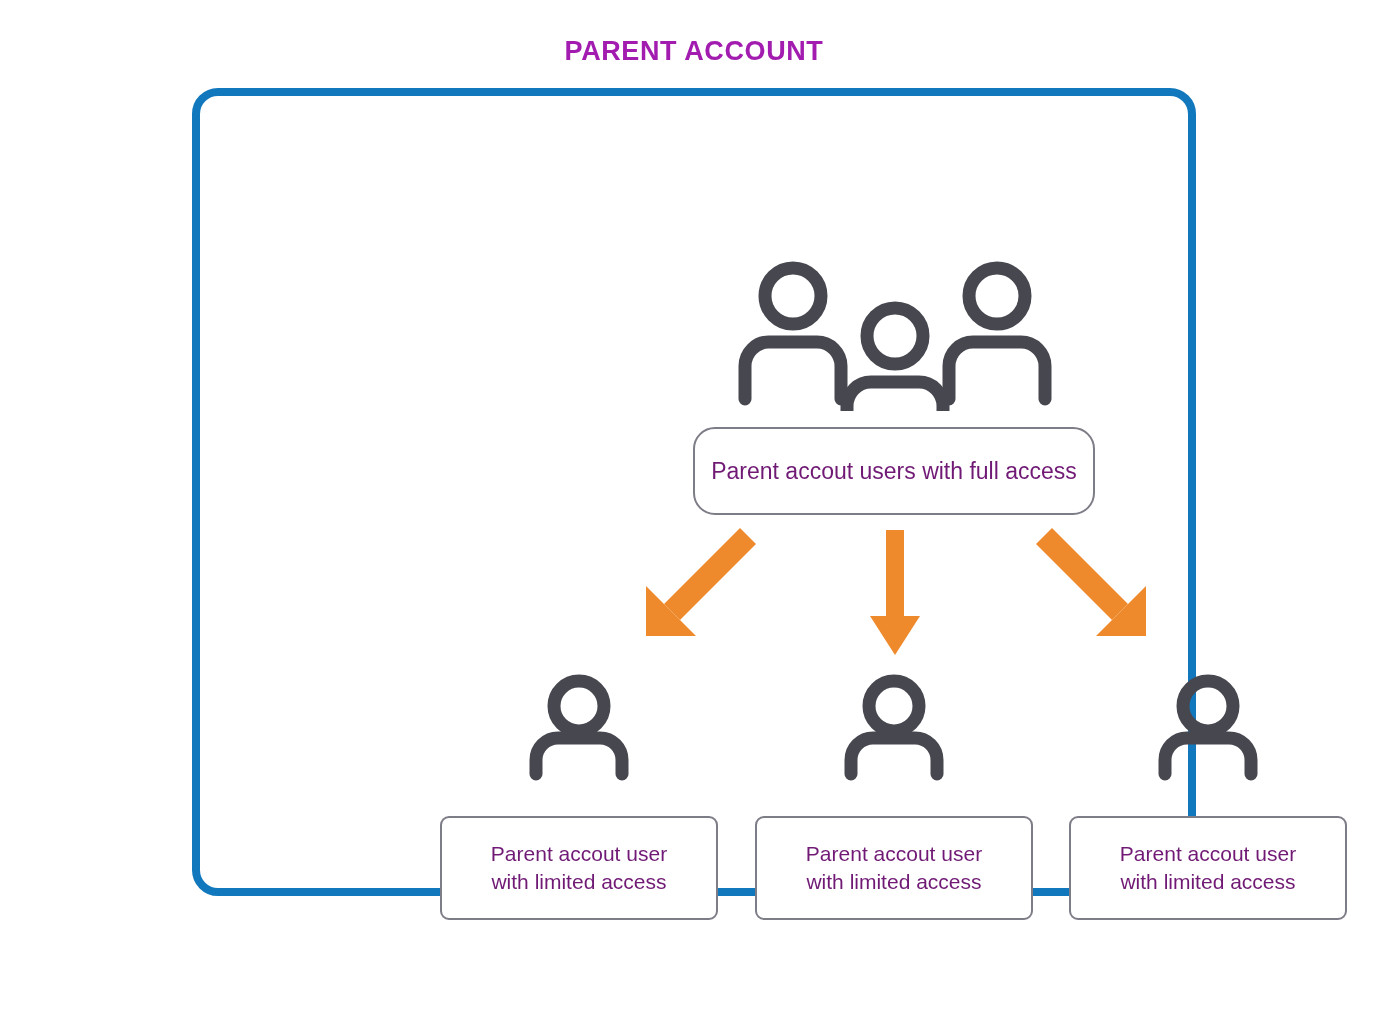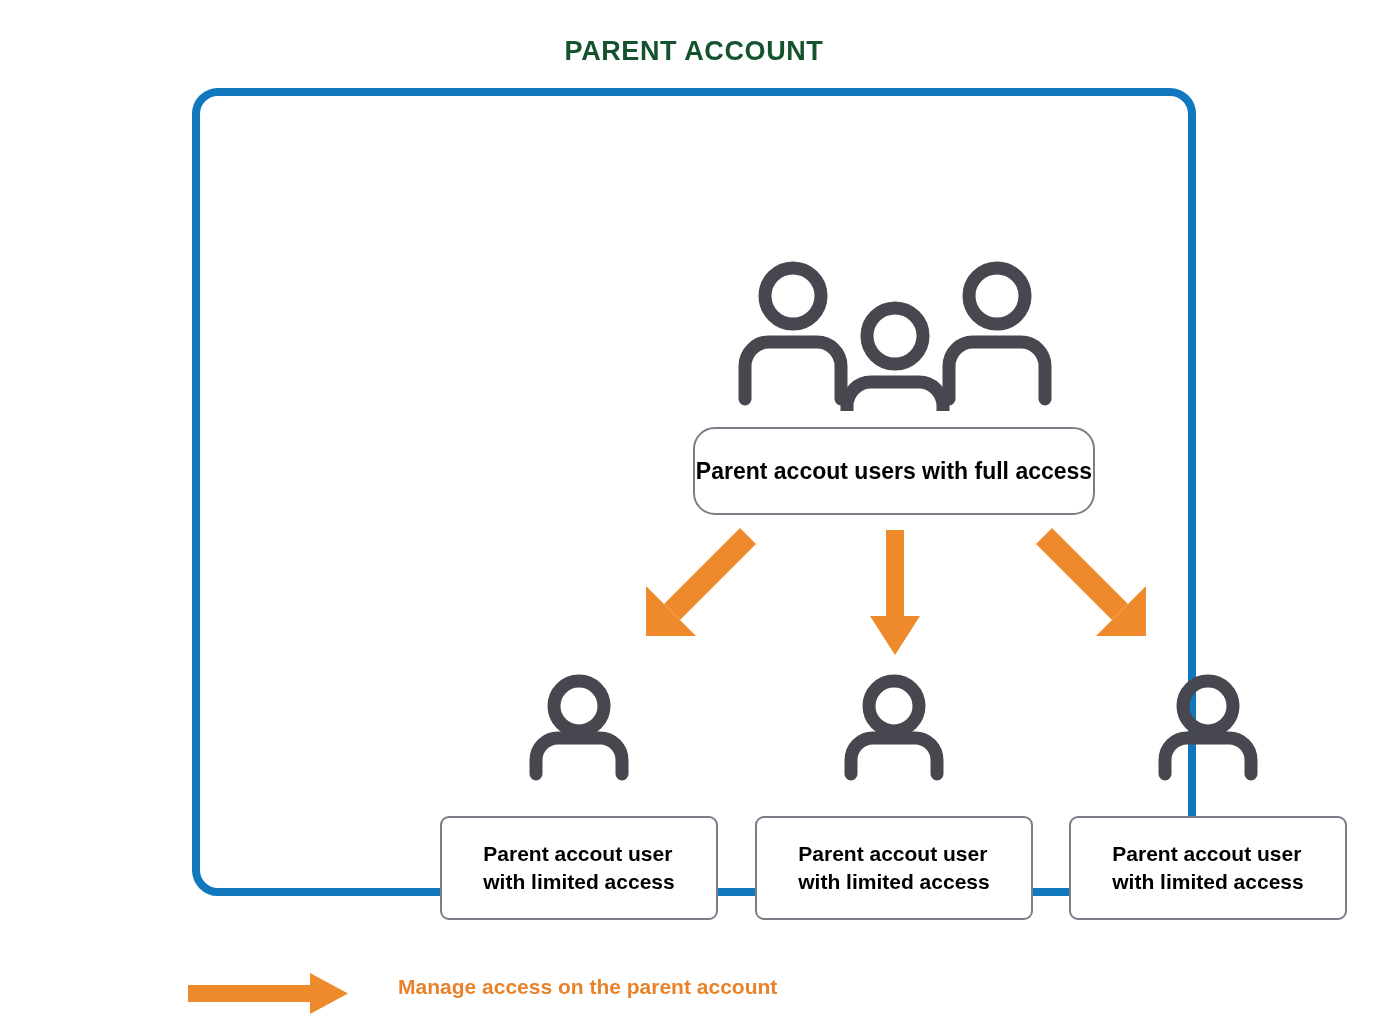--- a/index.html
+++ b/index.html
@@ -25,21 +25,21 @@
   
   .diagram-title {
     position: absolute;
     left: 0;
     top: 36px;
     width: 1388px;
     text-align: center;
     font-size: 27px;
     font-weight: bold;
     letter-spacing: 0.6px;
-    color: #14532d;
+    color: #a21caf;
   }
 
   
   .account-frame {
     position: absolute;
     left: 192px;
     top: 88px;
     width: 1004px;
     height: 808px;
     box-sizing: border-box;
@@ -64,24 +64,23 @@
   
   .label-box {
     position: absolute;
     box-sizing: border-box;
     border: 2.5px solid #7d7d88;
     border-radius: 20px;
     background: #ffffff;
     display: flex;
     align-items: center;
     justify-content: center;
-    text-align: left;
-    color: #000000;
+    text-align: center;
+    color: #701a75;
     line-height: 1.34;
-    font-weight: bold;
   }
   .label-box.primary {
     left: 493px;
     top: 331px;
     width: 402px;
     height: 88px;
     font-size: 23px;
     border-radius: 22px;
   }
   .label-box.secondary {
@@ -203,23 +202,14 @@
 with limited access</span>
     </div>
 
     <div class="label-box secondary box-right">
       <span class="lbl">Parent accout user
 with limited access</span>
     </div>
 
   </div>
 
-  <div class="legend">
-    <svg class="legend-arrow" viewBox="0 0 168 46">
-      <g fill="#ee8a2c">
-        <rect x="2" y="15" width="128" height="17"></rect>
-        <path d="M124 3 L124 44 L162 23.5 Z"></path>
-      </g>
-    </svg>
-    <div class="legend-text">Manage access on the parent account</div>
-  </div>
 
 </div>
 
 </body></html>

